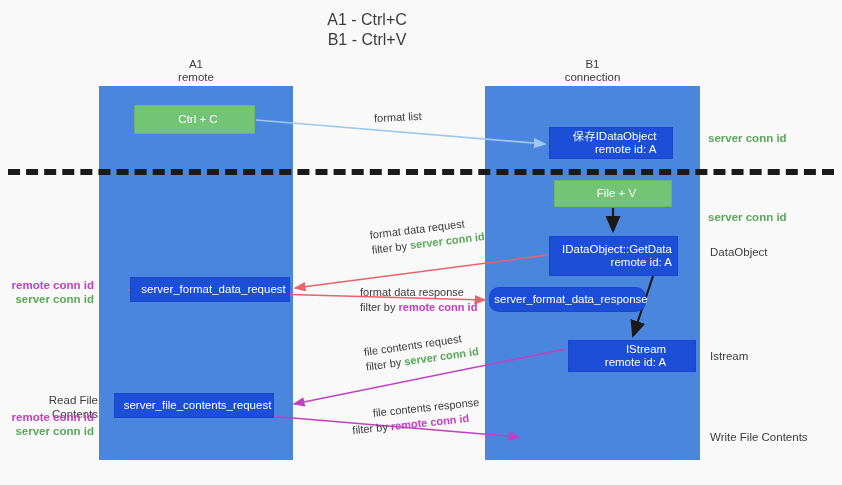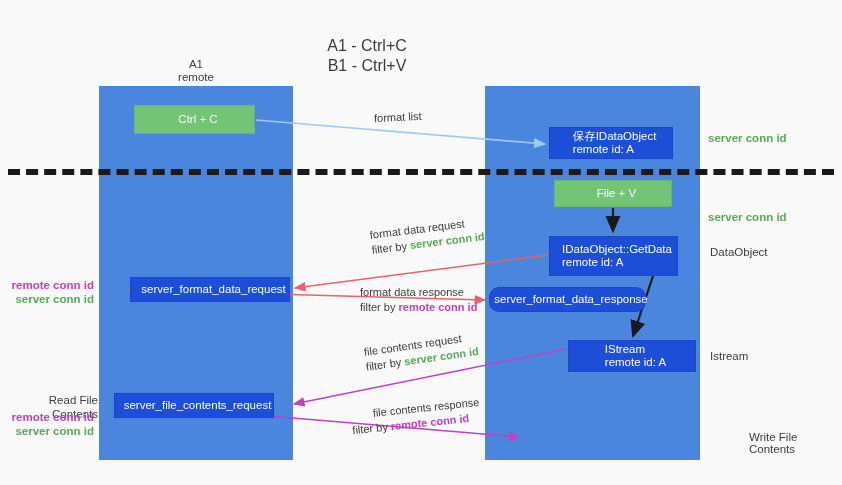--- a/index.html
+++ b/index.html
@@ -11,21 +11,20 @@
     position:relative;
   }
   #stage{position:absolute;left:0;top:0;width:842px;height:485px;}
   .abs{position:absolute;}
 
   
   .title{
     left:0;top:10px;width:734px;text-align:center;
     font-size:16px;color:#3c3c3c;line-height:20px;
     white-space:pre-line;
-    margin-top:26px;
   }
 
   
   .colhead{
     font-size:11.5px;color:#3c3c3c;text-align:center;line-height:13px;
     white-space:pre-line;
   }
 
   
   .lane{background:#4a86de;}
@@ -35,21 +34,21 @@
   
   .divider{
     left:8px;top:169px;width:826px;height:0;
     border-top:6px dashed #1a1a1a;
   }
 
   
   .box{
     box-sizing:border-box;
     display:flex;align-items:center;justify-content:center;
-    text-align:left;color:#ffffff;font-size:11.5px;line-height:13px;
+    text-align:right;color:#ffffff;font-size:11.5px;line-height:13px;
     white-space:pre-line;
     border:1px solid rgba(0,0,0,.08);
     padding-left:7px;
   }
   .green{background:#74c476;}
   .orange{background:#1d4ed8;}
 
   #box-ctrlc{left:134px;top:105px;width:121px;height:29px;}
   #box-save-idataobject{left:549px;top:127px;width:124px;height:32px;}
   #box-ctrlv{left:554px;top:180px;width:118px;height:27px;}
@@ -78,20 +77,22 @@
 </head>
 <body>
 
 <div id="stage">
 
   <div class="abs title">A1 - Ctrl+C
 B1 - Ctrl+V</div>
 
   <div class="abs colhead" style="left:99px;top:58px;width:194px;">A1
 remote</div>
+  <div class="abs colhead" style="left:485px;top:58px;width:215px;">B1
+connection</div>
 
   <div class="abs lane" id="laneA"></div>
   <div class="abs lane" id="laneB"></div>
 
   <svg class="overlay">
     <defs>
       <marker id="ah-blue" markerWidth="9" markerHeight="9" refX="7" refY="3.2" orient="auto">
         <path d="M0,0 L8,3.2 L0,6.4 z" fill="#9ec9ef"></path>
       </marker>
       <marker id="ah-red" markerWidth="9" markerHeight="9" refX="7" refY="3.2" orient="auto">
@@ -143,21 +144,21 @@
 
 
   <div class="abs rlabel green-txt" style="left:708px;top:132px;">server conn id</div>
 
   <div class="abs rlabel green-txt" style="left:708px;top:211px;">server conn id</div>
 
   <div class="abs rlabel" style="left:710px;top:246px;">DataObject</div>
 
   <div class="abs rlabel" style="left:710px;top:350px;">Istream</div>
 
-  <div class="abs rlabel" style="left:710px;top:431px;margin-left:39px;">Write File Contents</div>
+  <div class="abs rlabel" style="left:710px;top:431px;">Write File Contents</div>
 
   <div class="abs conn-stack" style="left:0;top:278px;width:94px;">
     <div class="magenta-txt">remote conn id</div>
     <div class="green-txt">server conn id</div>
   </div>
 
   <div class="abs llabel" style="left:0;top:393px;width:98px;text-align:right;">Read File Contents</div>
 
   <div class="abs conn-stack" style="left:0;top:410px;width:94px;">
     <div class="magenta-txt">remote conn id</div>

